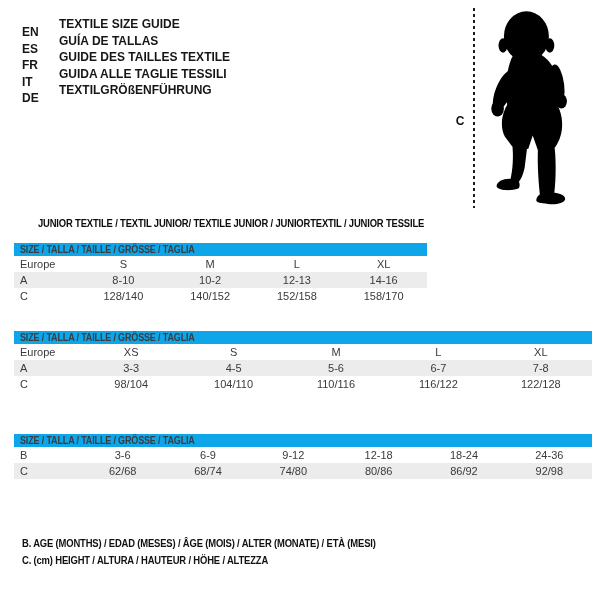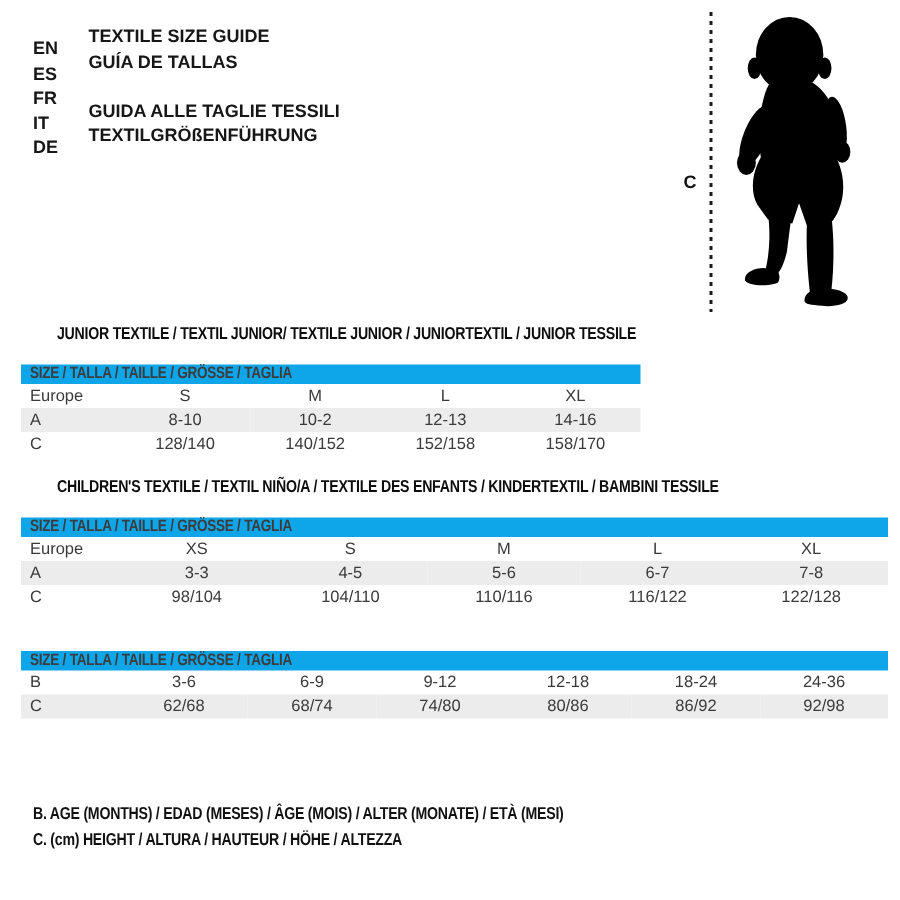--- a/index.html
+++ b/index.html
@@ -53,20 +53,21 @@
       <div class="lang-row">
         <span class="lang-code">EN</span>
         <span class="lang-label">TEXTILE SIZE GUIDE</span>
       </div>
       <div class="lang-row">
         <span class="lang-code">ES</span>
         <span class="lang-label">GUÍA DE TALLAS</span>
       </div>
       <div class="lang-row">
         <span class="lang-code">FR</span>
+        <span class="lang-label">GUIDE DES TAILLES TEXTILE</span>
       </div>
       <div class="lang-row">
         <span class="lang-code">IT</span>
         <span class="lang-label">GUIDA ALLE TAGLIE TESSILI</span>
       </div>
       <div class="lang-row">
         <span class="lang-code">DE</span>
         <span class="lang-label">TEXTILGRÖßENFÜHRUNG</span>
       </div>
     </div>
@@ -119,23 +120,20 @@
             <td>128/140</td>
             <td>140/152</td>
             <td>152/158</td>
             <td>158/170</td>
           </tr>
         </tbody>
       </table>
   </section>
 
   <section class="sec sec1">
-    <div class="sec-title">
-        <div><span class="condensed">CHILDREN'S TEXTILE / TEXTIL NIÑO/A / TEXTILE DES ENFANTS / KINDERTEXTIL / BAMBINI TESSILE</span></div>
-      </div>
     <div class="size-bar">
       <span class="condensed">SIZE / TALLA / TAILLE / GRÖSSE / TAGLIA</span>
     </div>
     <table class="size-table">
         <tbody>
           <tr>
             <td class="lbl">Europe</td>
             <td>XS</td>
             <td>S</td>
             <td>M</td>

